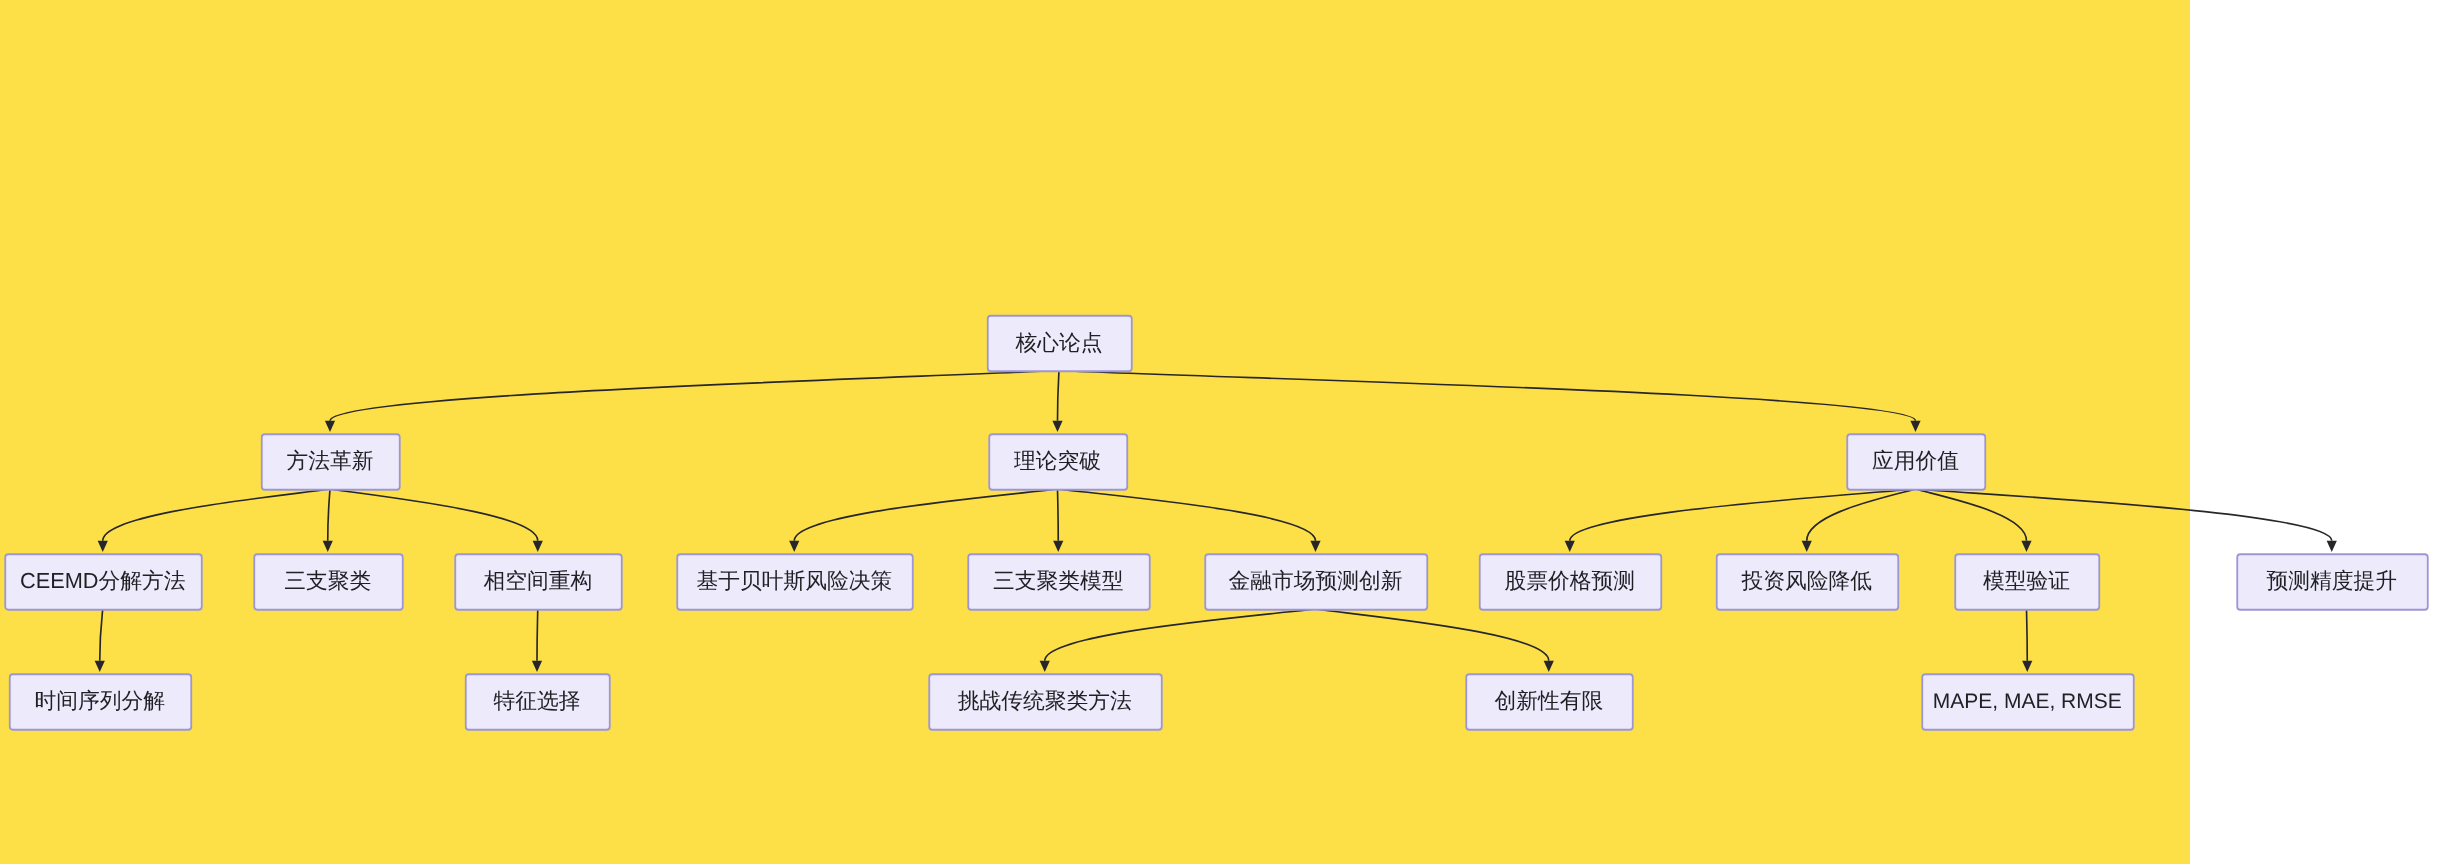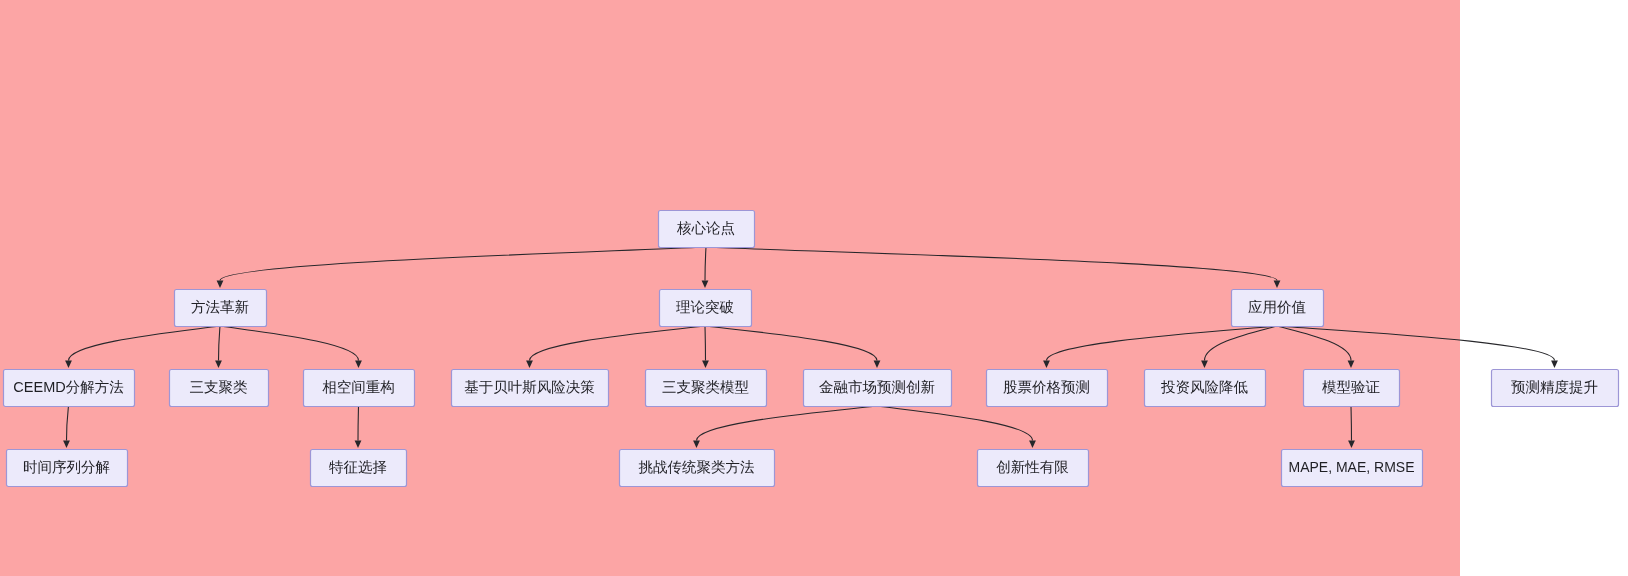--- a/index.html
+++ b/index.html
@@ -10,21 +10,21 @@
   body {
     width: 1628px;
     height: 576px;
     font-family: "Liberation Sans", "DejaVu Sans", sans-serif;
     overflow: hidden;
   }
   #diagram-root {
     position: relative;
     width: 1460px;
     height: 576px;
-    background: #fca5a5;
+    background: #fde047;
   }
   svg#flow {
     position: absolute;
     left: 0;
     top: 0;
     width: 1628px;
     height: 576px;
     display: block;
   }
   .node-rect {

